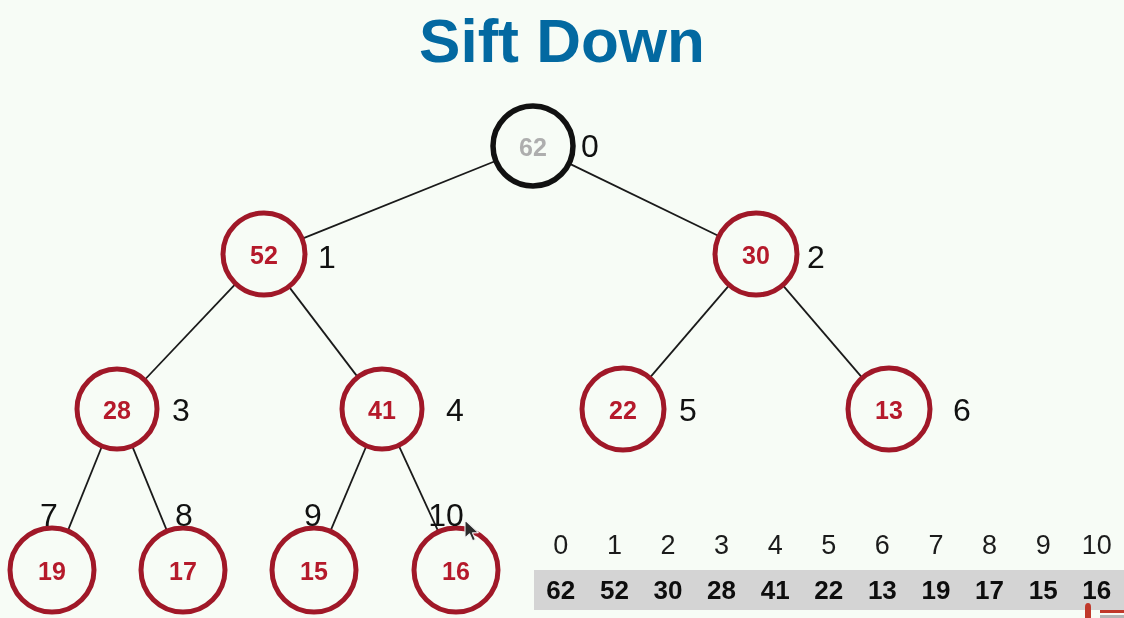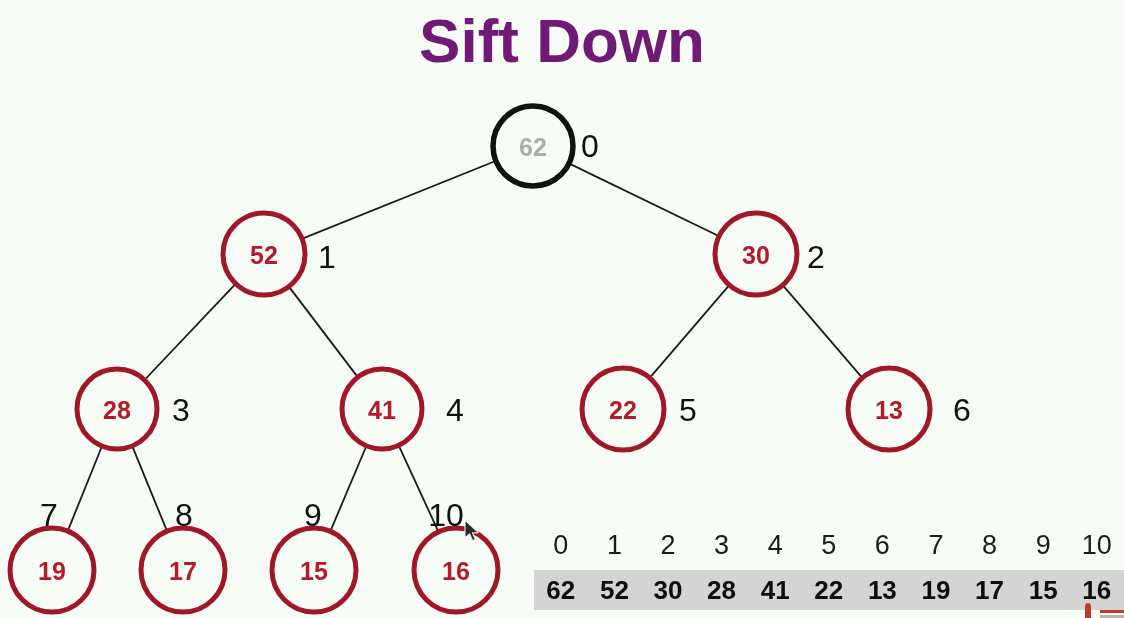--- a/index.html
+++ b/index.html
@@ -23,21 +23,21 @@
     background: #f7fcf6;
   }
   #title {
     position: absolute;
     left: 0;
     top: 4px;
     width: 1124px;
     text-align: center;
     font-size: 62px;
     font-weight: bold;
-    color: #701a75;
+    color: #0369a1;
     letter-spacing: 0px;
     line-height: 74px;
     user-select: none;
   }
   svg#tree-svg {
     position: absolute;
     left: 0;
     top: 0;
     width: 1124px;
     height: 618px;

